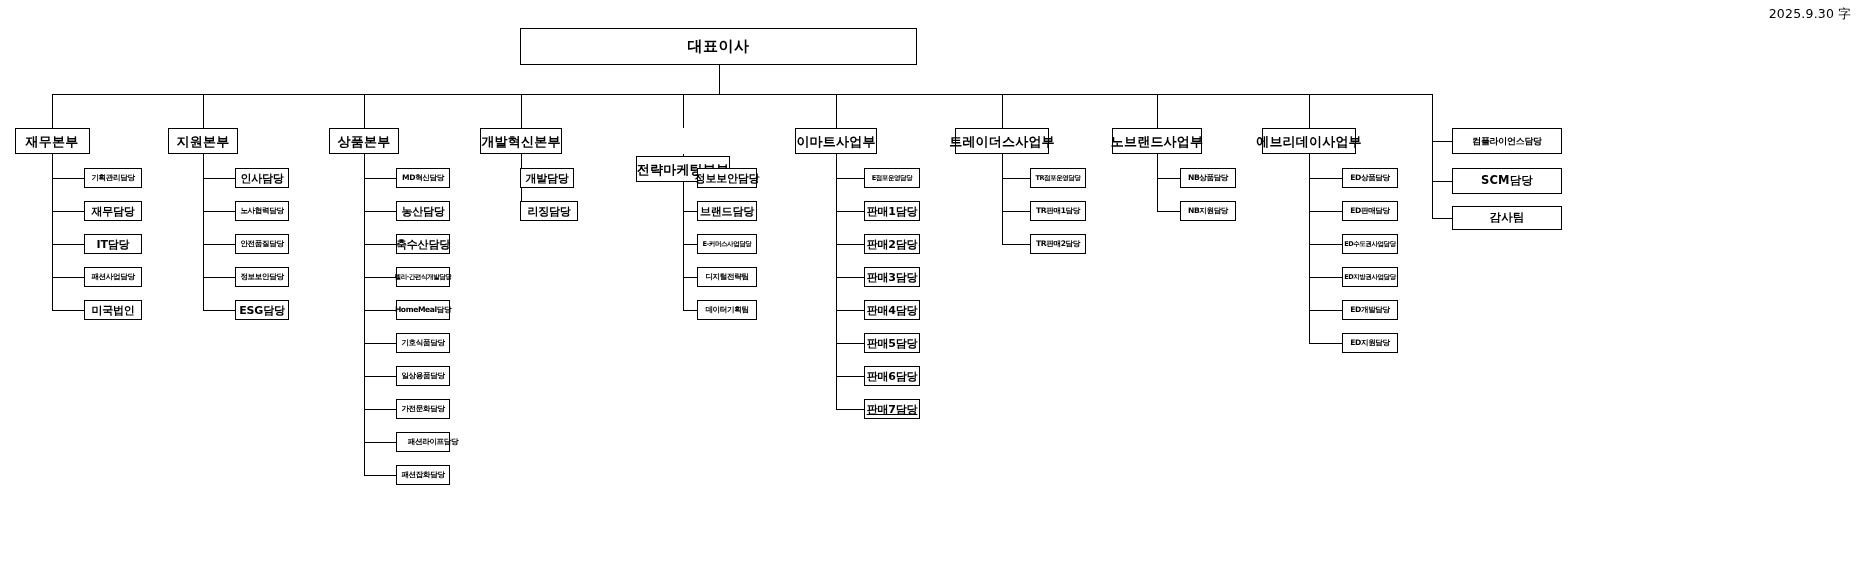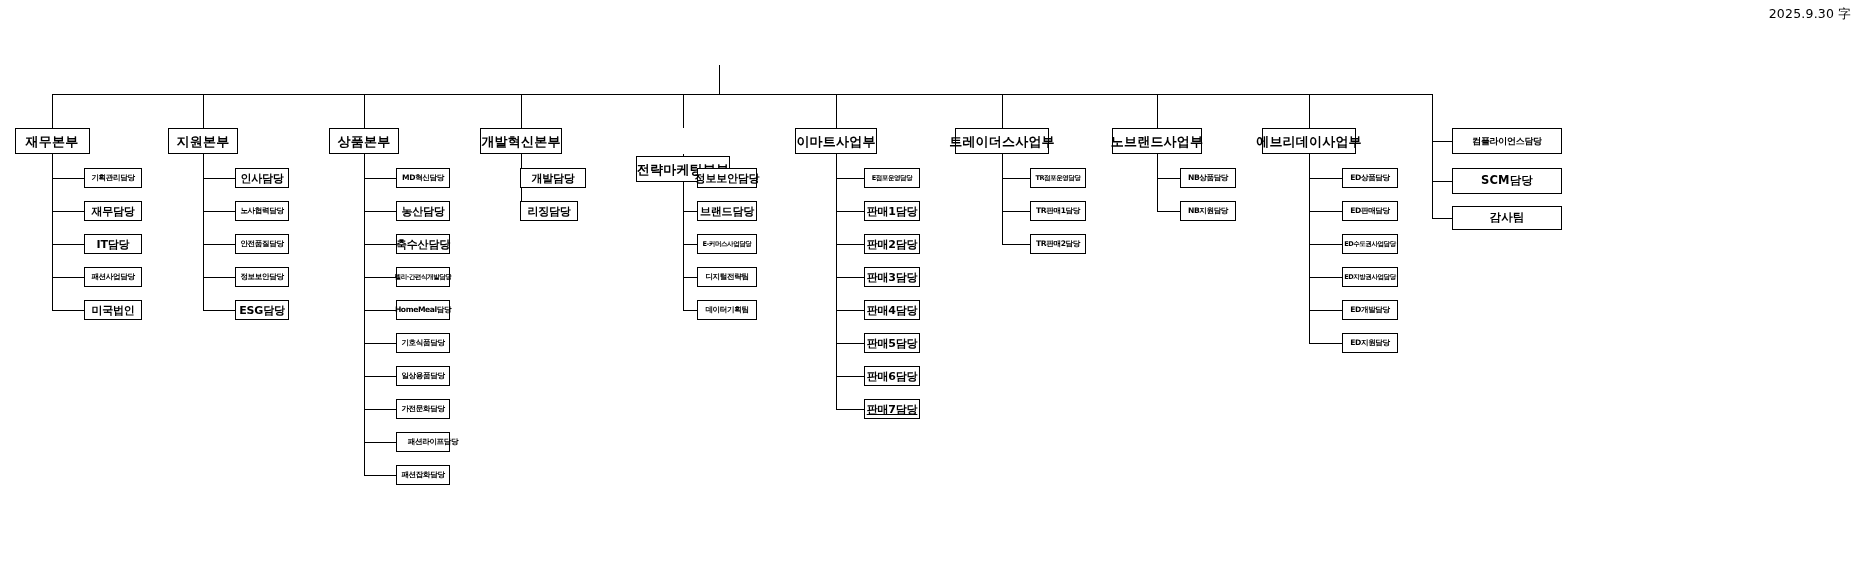--- a/index.html
+++ b/index.html
@@ -60,20 +60,21 @@
   
   .ln{position:absolute;background:#000;z-index:1;}
   .ln.h{height:1.3px;}
   .ln.v{width:1.3px;}
 </style>
 </head>
 <body>
 
 <div id="chart">
   <div class="date-stamp">2025.9.30 字</div>
+<div class="box root" style="left: 520px; top: 28px; width: 397px; height: 37px;">대표이사</div>
     <div class="ln v" style="left: 718.5px; top: 65px; height: 29px;"></div>
     <div class="box lvl1" style="left: 14.5px; top: 128px; width: 75px; height: 26px;">재무본부</div>
     <div class="ln v" style="left: 52px; top: 94px; height: 34px;"></div>
     <div class="ln v" style="left: 52px; top: 154px; height: 156px;"></div>
     <div class="box lvl2 small" style="left: 84px; top: 168px; width: 58px; height: 20px;">기획관리담당</div>
     <div class="ln h" style="left: 52px; top: 178px; width: 32px;"></div>
     <div class="box lvl2" style="left: 84px; top: 201px; width: 58px; height: 20px;">재무담당</div>
     <div class="ln h" style="left: 52px; top: 211px; width: 32px;"></div>
     <div class="box lvl2" style="left: 84px; top: 234px; width: 58px; height: 20px;">IT담당</div>
     <div class="ln h" style="left: 52px; top: 244px; width: 32px;"></div>
@@ -113,21 +114,21 @@
     <div class="ln h" style="left: 364px; top: 376px; width: 32px;"></div>
     <div class="box lvl2 small" style="left: 396px; top: 399px; width: 54px; height: 20px;">가전문화담당</div>
     <div class="ln h" style="left: 364px; top: 409px; width: 32px;"></div>
     <div class="box lvl2 small" style="left: 396px; top: 432px; width: 54px; height: 20px; padding-left: 20px;">패션라이프담당</div>
     <div class="ln h" style="left: 364px; top: 442px; width: 32px;"></div>
     <div class="box lvl2 small" style="left: 396px; top: 465px; width: 54px; height: 20px;">패션잡화담당</div>
     <div class="ln h" style="left: 364px; top: 475px; width: 32px;"></div>
     <div class="box lvl1" style="left: 480px; top: 128px; width: 82px; height: 26px;">개발혁신본부</div>
     <div class="ln v" style="left: 521px; top: 94px; height: 34px;"></div>
     <div class="ln v" style="left: 521px; top: 154px; height: 57px;"></div>
-    <div class="box lvl2" style="left: 520px; top: 168px; width: 66px; height: 20px; text-align: center;">개발담당</div>
+    <div class="box lvl2" style="left: 520px; top: 168px; width: 54px; height: 20px; text-align: center;">개발담당</div>
     <div class="ln h" style="left: 521px; top: 178px;"></div>
     <div class="box lvl2" style="left: 520px; top: 201px; width: 58px; height: 20px;">리징담당</div>
     <div class="ln h" style="left: 521px; top: 211px;"></div>
     <div class="box lvl1" style="left: 636px; top: 128px; width: 94px; height: 26px; margin-top: 28px;">전략마케팅본부</div>
     <div class="ln v" style="left: 683px; top: 94px; height: 34px;"></div>
     <div class="ln v" style="left: 683px; top: 154px; height: 156px;"></div>
     <div class="box lvl2" style="left: 697px; top: 168px; width: 60px; height: 20px;">정보보안담당</div>
     <div class="ln h" style="left: 683px; top: 178px; width: 14px;"></div>
     <div class="box lvl2" style="left: 697px; top: 201px; width: 60px; height: 20px;">브랜드담당</div>
     <div class="ln h" style="left: 683px; top: 211px; width: 14px;"></div>

